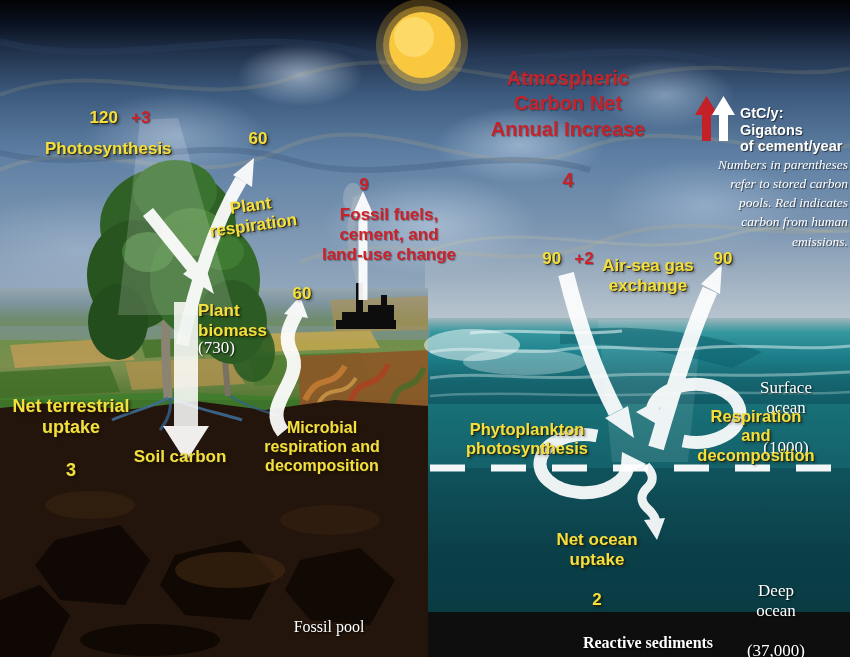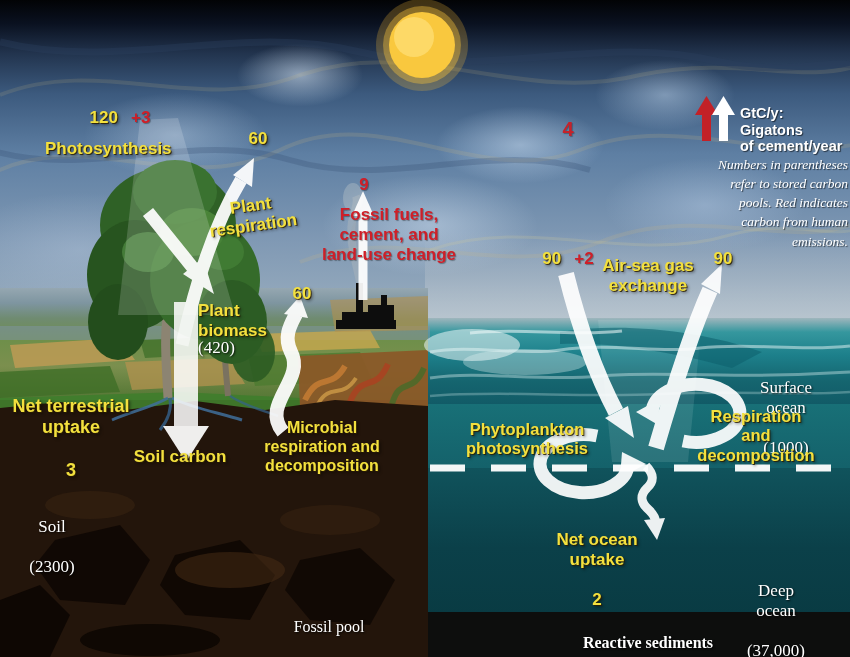--- a/index.html
+++ b/index.html
@@ -238,46 +238,44 @@
 
   <div class="lab ctr redbright" style="left:364px;top:175px;">9</div>
   <div class="lab ctr redbright" style="left:364px;top:205px;margin-left:25px;">Fossil fuels,
 cement, and
 land-use change</div>
 
   <div class="lab ctr yellow" style="left:302px;top:284px;">60</div>
 
   <div class="lab yellow" style="left:198px;top:301px;">Plant
 biomass</div>
-  <div class="lab wserif" style="left:198px;top:338px;">(420)</div>
+  <div class="lab wserif" style="left:198px;top:338px;">(730)</div>
 
   <div class="lab ctr yellow" style="left:71px;top:375px;font-size:18px;">
     <span>Net terrestrial
 uptake</span><br>
     <span>3</span>
   </div>
 
   <div class="lab ctr yellow" style="left:180px;top:447px;">Soil carbon</div>
 
   <div class="lab ctr yellow" style="left:322px;top:419px;font-size:16px;">Microbial
 respiration and
 decomposition</div>
 
-  <div class="lab ctr wserif" style="left:52px;top:497px;">
-    <span>Soil</span><br>
-    <span>(2300)</span>
-  </div>
 
   <div class="lab ctr wserif" style="left:329px;top:599px;font-size:16px;">
     <span>Fossil pool</span><br>
     <span>(10,000)</span>
   </div>
 
   <div class="lab ctr red title" style="left:568px;top:40px;">
-    <br>
+    <span>Atmospheric
+Carbon Net
+Annual Increase</span><br>
     <span>4</span>
   </div>
 
   <div class="lab units" style="left:740px;top:105px;">GtC/y: Gigatons
 of cement/year</div>
   <div class="lab note" style="left:660px;top:143px;width:188px;">Numbers in parentheses
 refer to stored carbon
 pools. Red indicates
 carbon from human
 emissions.</div>

